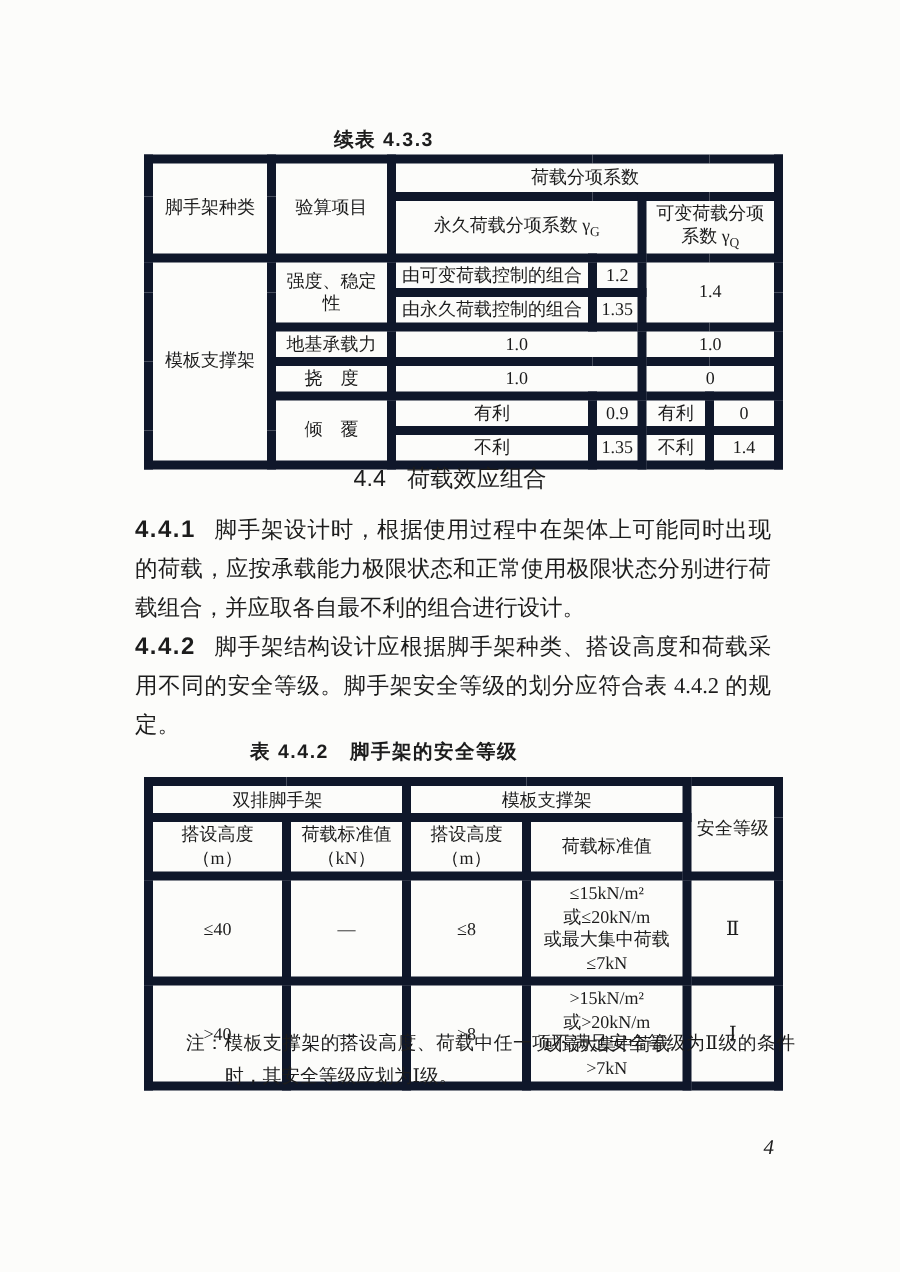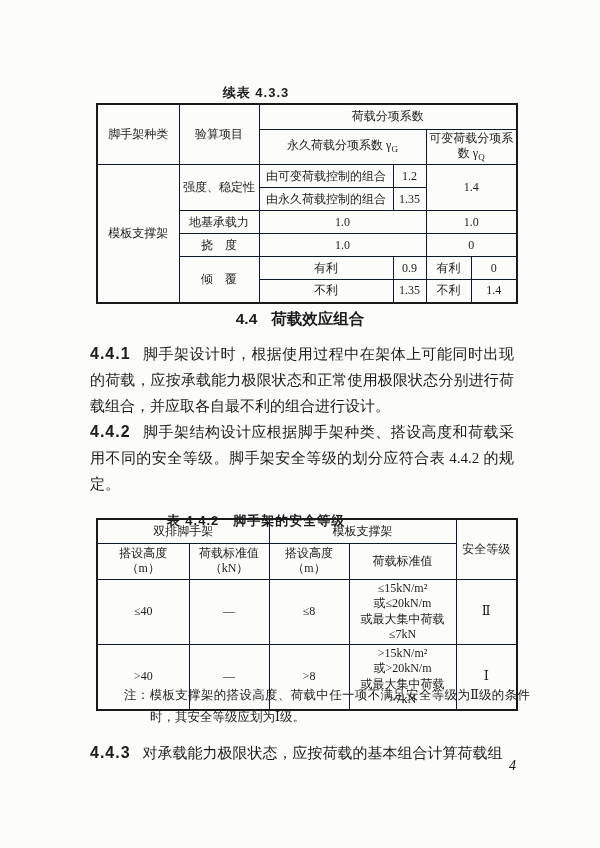--- a/index.html
+++ b/index.html
@@ -22,34 +22,34 @@
     text-align: center;
     font-family: "Liberation Sans", "DejaVu Sans", sans-serif;
     font-weight: bold;
     font-size: 13px;
     letter-spacing: 1px;
   }
   .section-heading {
     left: 0; width: 600px;
     text-align: center;
     font-family: "Liberation Sans", "DejaVu Sans", sans-serif;
-    font-weight: bold;
+    font-weight: normal;
     font-size: 15.5px;
   }
   .section-heading .gap { display: inline-block; width: 14px; }
 
   
   table.doc-table {
     border-collapse: collapse;
     table-layout: fixed;
     font-size: 12px;
     line-height: 1.25;
   }
   table.doc-table td {
-    border: 1px solid #0f172a;
+    border: 6px solid #0f172a;
     text-align: center;
     vertical-align: middle;
     padding: 1px 2px;
   }
   table.doc-table { border: 2px solid #1a1a1a; }
   .t1 { width: 420px; }
   .t2 { width: 420px; }
   .h25 { height: 25px; }
   .h23 { height: 23px; }
   .h24 { height: 24px; }
@@ -163,21 +163,21 @@
   </div>
 
   <div class="abs clause" style="top:341px;">
     <span class="cnum">4.4.1</span><span>脚手架设计时，根据使用过程中在架体上可能同时出现的荷载，应按承载能力极限状态和正常使用极限状态分别进行荷载组合，并应取各自最不利的组合进行设计。</span>
   </div>
 
   <div class="abs clause" style="top:419px;">
     <span class="cnum">4.4.2</span><span>脚手架结构设计应根据脚手架种类、搭设高度和荷载采用不同的安全等级。脚手架安全等级的划分应符合表 4.4.2 的规定。</span>
   </div>
 
-  <div class="abs tbl-caption" style="top:512px;">表 4.4.2　脚手架的安全等级</div>
+  <div class="abs tbl-caption" style="top:492px;">表 4.4.2　脚手架的安全等级</div>
 
   <table class="abs doc-table t2" style="top:518px; left:96px;">
     <colgroup>
       <col style="width:92px">
         <col style="width:80px">
         <col style="width:80px">
       <col style="width:107px">
         <col style="width:61px">
     </colgroup>
     <tbody>
@@ -223,19 +223,16 @@
       </td>
       <td class="grade">Ⅰ</td>
     </tr>
   </tbody>
     </table>
 
   <div class="abs note" style="top:684px;">
     <span>注：</span><span>模板支撑架的搭设高度、荷载中任一项不满足安全等级为Ⅱ级的条件时，其安全等级应划为Ⅰ级。</span>
   </div>
 
-  <div class="abs clause last" style="top:740px;">
-    <span class="cnum">4.4.3</span><span>对承载能力极限状态，应按荷载的基本组合计算荷载组</span>
-  </div>
 
   <div class="abs page-number" style="top:758px;">4</div>
 
 </div>
 
 </body></html>

